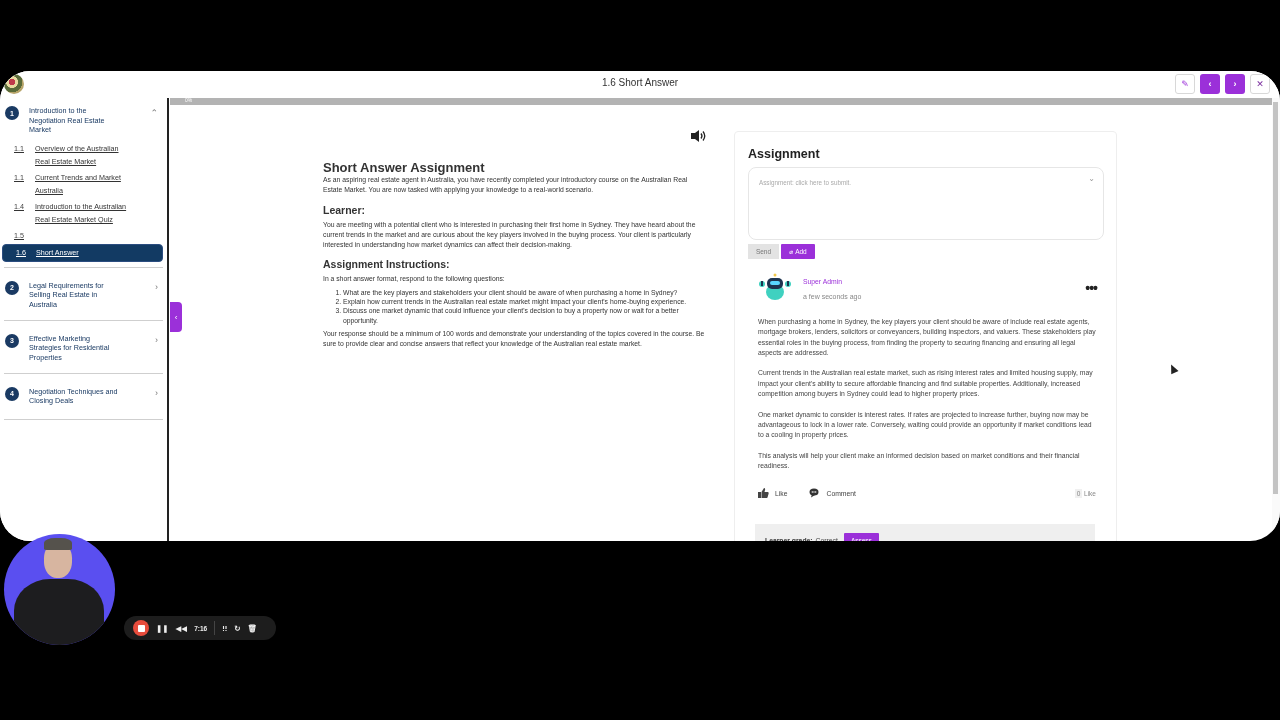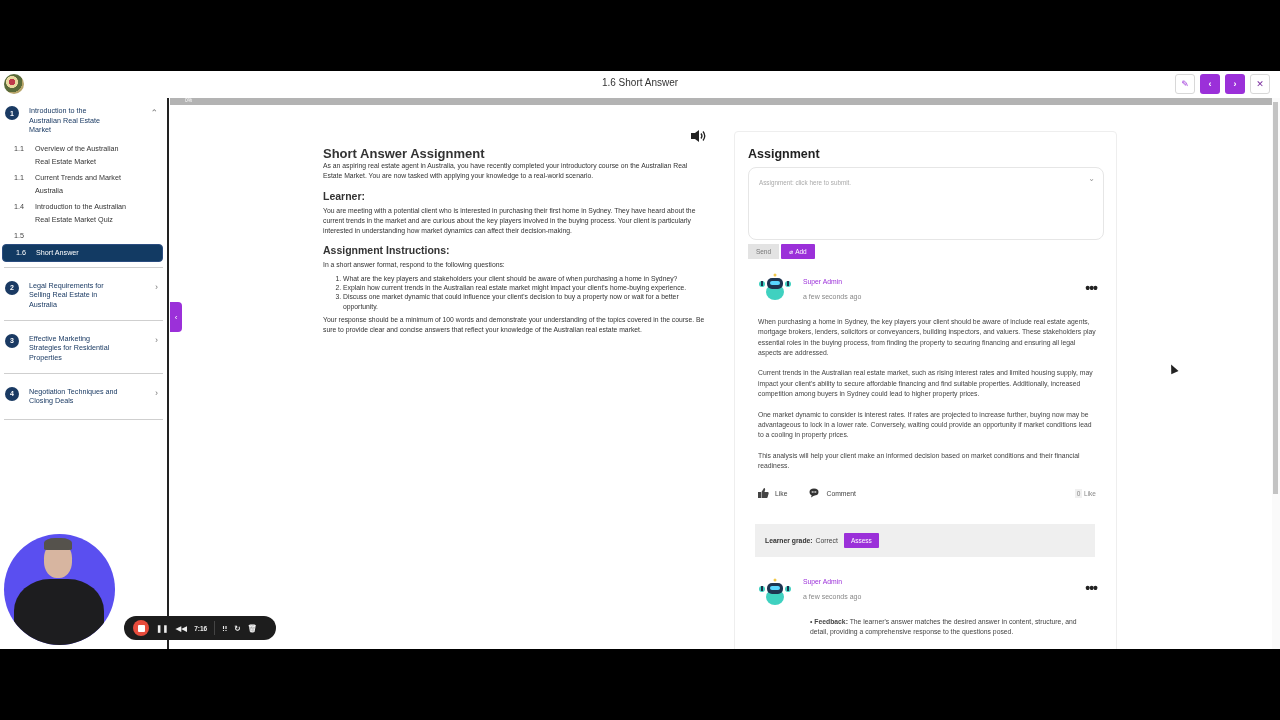--- a/index.html
+++ b/index.html
@@ -1,17 +1,17 @@
 <!DOCTYPE html>
 <html><head>
 <meta charset="utf-8">
 <style>
   * { box-sizing: border-box; margin: 0; padding: 0; }
   html, body { width: 1280px; height: 720px; background: #000; overflow: hidden; font-family: "Liberation Sans", "DejaVu Sans", sans-serif; color: #333; }
-  .screen { position: absolute; left: 0; top: 71px; width: 1280px; height: 578px; background: #fff; overflow: hidden; }
+  .screen { position: absolute; left: 0; top: 71px; width: 1280px; height: 470px; background: #fff; overflow: hidden; border-radius: 30px; }
 
   
   .topbar { position: absolute; left: 0; top: 0; width: 1280px; height: 27px; background: #fff; }
   .logo { position: absolute; left: 4px; top: 3px; width: 20px; height: 20px; border-radius: 50%;
     background: radial-gradient(circle at 40% 40%, #c0394b 0 18%, #e8d9a0 19% 35%, #5a6b3a 36% 60%, #b7a46a 61% 100%); }
   .page-title { position: absolute; left: 0; right: 0; top: 6px; text-align: center; font-size: 10px; color: #333; }
   .hdr-btns { position: absolute; right: 10px; top: 3px; display: flex; gap: 5px; }
   .hdr-btn { width: 20px; height: 20px; border-radius: 3px; display: flex; align-items: center; justify-content: center; font-size: 9px; font-weight: bold; }
   .hdr-btn.outline { border: 1px solid #d8d8d8; background: #fff; color: #9b30d9; }
   .hdr-btn.solid { background: #9b30d9; color: #fff; }
@@ -21,29 +21,29 @@
   .progress { position: absolute; left: 170px; top: 27px; width: 1102px; height: 7px; background: #b3b3b3; }
   .progress span { position: absolute; left: 15px; top: -1px; font-size: 5px; color: #fff; }
 
   
   .sidebar { position: absolute; left: 0; top: 27px; width: 169px; height: 551px; background: #fff; border-right: 2px solid #222; }
   .module { position: relative; border-bottom: 1px solid #cfcfcf; margin: 0 4px 0 4px; }
   .module-head { position: relative; display: flex; padding: 13px 0 0 0; }
   .mod-num { width: 14px; height: 14px; border-radius: 50%; background: #1a3a63; color: #fff; font-size: 7px; font-weight: bold; display: flex; align-items: center; justify-content: center; margin-left: 1px; flex-shrink: 0; }
   .mod-title { font-size: 7.2px; line-height: 9.5px; color: #1a3a63; margin-left: 10px; width: 90px; }
   .mod-chev { position: absolute; right: 5px; font-size: 9px; color: #777; }
-  .lesson { display: flex; font-size: 7.2px; line-height: 13px; color: #333; padding: 1.5px 0; }
+  .lesson { display: flex; font-size: 7.2px; line-height: 13px; color: #333; padding: 1.5px 0; text-decoration: underline; }
   .lesson .num { width: 22px; padding-left: 10px; flex-shrink: 0; color: #444; }
   .lesson .txt { margin-left: 9px; width: 100px; }
   .lesson.active { background: #123a63; color: #fff; border-radius: 4px; margin-left: -2px; padding-left: 2px; border: 1px solid #2b4d80; }
   .lesson.active .num { color: #fff; text-align: center; }
   .collapse-tab { position: absolute; left: 170px; top: 231px; width: 12px; height: 30px; background: #9b30d9; border-radius: 0 4px 4px 0; color: #fff; font-size: 8px; display: flex; align-items: center; justify-content: center; }
 
   
-  .content { position: absolute; left: 323px; top: 75px; width: 385px; }
+  .content { position: absolute; left: 323px; top: 89px; width: 385px; }
   .h1 { font-size: 13px; font-weight: bold; color: #333; }
   .p { font-size: 6.8px; line-height: 10.3px; color: #333; }
   .h2 { font-size: 10.5px; font-weight: bold; color: #333; margin-top: 8px; margin-bottom: 4px; }
   ol.q { margin-left: 20px; font-size: 6.8px; line-height: 9.3px; margin-top: 3px; margin-bottom: 4px; }
   .speaker { position: absolute; left: 690px; top: 58px; width: 18px; height: 14px; }
 
   
   .panel { position: absolute; left: 734px; top: 60px; width: 383px; height: 530px; border: 1px solid #eee; border-radius: 4px; }
   .panel-title { position: absolute; left: 13px; top: 15px; font-size: 12.5px; font-weight: bold; color: #222; }
   .submit-box { position: absolute; left: 13px; top: 35px; width: 356px; height: 73px; border: 1px solid #e6e6e6; border-radius: 8px; }
@@ -112,21 +112,21 @@
   </div>
 
   <div class="progress">
     <span>0%</span>
   </div>
 
   <div class="sidebar">
     <div class="module" style="padding-bottom:5px;">
       <div class="module-head" style="padding-top:8px;">
         <div class="mod-num">1</div>
-        <div class="mod-title">Introduction to the Australian Real Estate Market</div>
+        <div class="mod-title">Introduction to the Negotiation Real Estate Market</div>
         <div class="mod-chev" style="top:10px;">⌃</div>
       </div>
       <div style="margin-top:6px;">
         <div class="lesson">
           <span class="num">1.1</span>
           <span class="txt">Overview of the Australian Real Estate Market</span>
         </div>
         <div class="lesson">
           <span class="num">1.1</span>
           <span class="txt">Current Trends and Market Australia</span>

